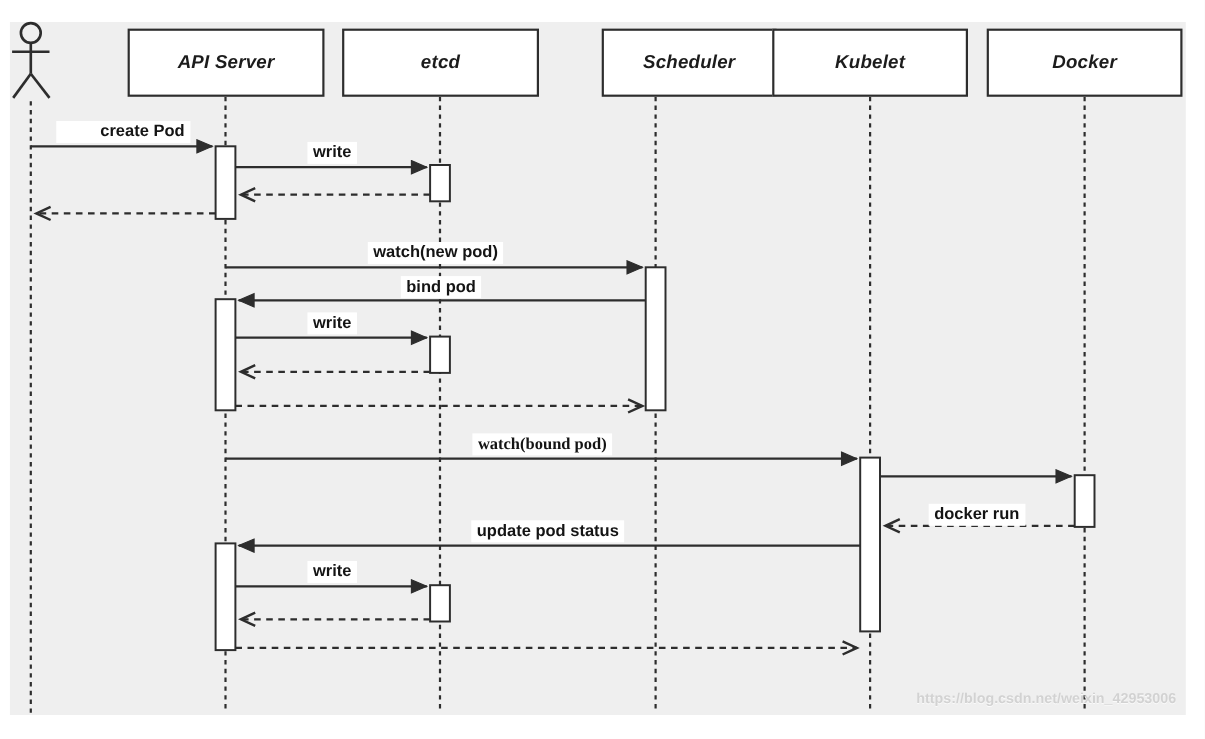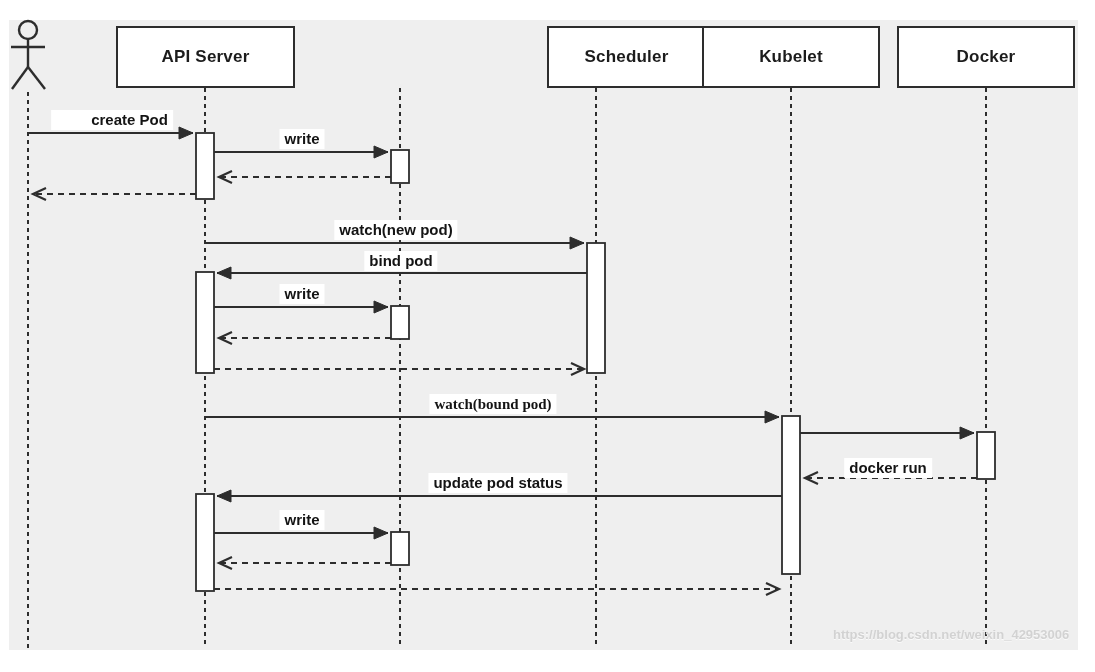--- a/index.html
+++ b/index.html
@@ -9,21 +9,21 @@
   }
   .diagram-bg{
     position:absolute;left:9px;top:20px;width:1069px;height:630px;
     background:#efefef;
   }
   svg.layer{position:absolute;left:0;top:0;width:1095px;height:672px;}
   .actor-box{
     position:absolute;box-sizing:border-box;height:62px;width:179px;top:26px;
     background:#ffffff;border:2px solid #2d2d2d;
     display:flex;align-items:center;justify-content:center;
-    font-size:17px;font-weight:700;color:#1c1c1c;letter-spacing:.2px;
+    font-size:17px;font-weight:700;color:#1c1c1c;letter-spacing:.2px;font-style:italic;
   }
   .msg-label{
     position:absolute;transform:translateX(-50%);
     background:#ffffff;padding:0 5px;line-height:20px;height:20px;
     font-size:15px;font-weight:700;color:#141414;white-space:nowrap;
   }
   .watermark{
     position:absolute;left:833px;top:627px;width:240px;
     font-size:13px;font-weight:700;color:#d2d2d2;white-space:nowrap;
     text-shadow:0 1px 0 #fafafa;
@@ -91,20 +91,21 @@
       <line x1="196" y1="194" x2="33" y2="194" marker-end="url(#mOpen)"></line>
       <line x1="391" y1="338" x2="219" y2="338" marker-end="url(#mOpen)"></line>
       <line x1="214" y1="369" x2="584" y2="369" marker-end="url(#mOpen)"></line>
       <line x1="977" y1="478" x2="805" y2="478" marker-end="url(#mOpen)"></line>
       <line x1="391" y1="563" x2="219" y2="563" marker-end="url(#mOpen)"></line>
       <line x1="214" y1="589" x2="779" y2="589" marker-end="url(#mOpen)"></line>
     </g>
   </svg>
 
   <div class="actor-box" style="left:116px;">API Server</div>
+  <div class="actor-box" style="left:311px;">etcd</div>
   <div class="actor-box" style="left:507px;width:159px;margin-left:40px;">Scheduler</div>
   <div class="actor-box" style="left:702px;width:178px;">Kubelet</div>
   <div class="actor-box" style="left:897px;width:178px;">Docker</div>
 
   <div class="msg-label" style="left:112px;top:110px;padding-left:40px;">create Pod</div>
   <div class="msg-label" style="left:302px;top:129px;">write</div>
   <div class="msg-label" style="left:396px;top:220px;">watch(new pod)</div>
   <div class="msg-label" style="left:401px;top:251px;">bind pod</div>
   <div class="msg-label" style="left:302px;top:284px;">write</div>
   <div class="msg-label" style="left:493px;top:394px;font-family:Liberation Serif, serif;">watch(bound pod)</div>

